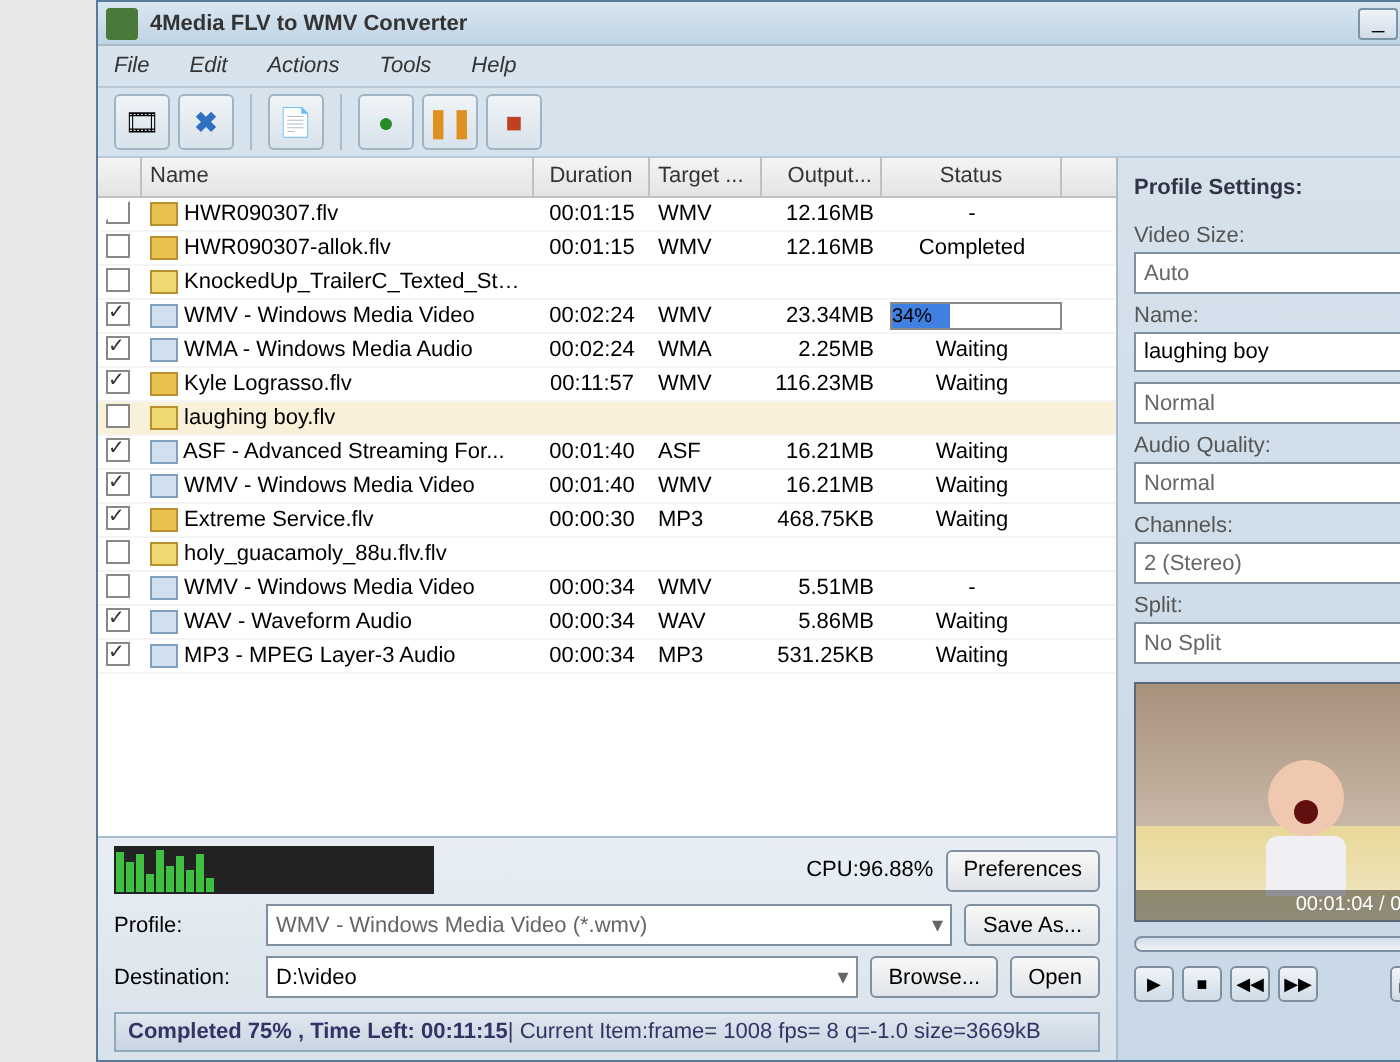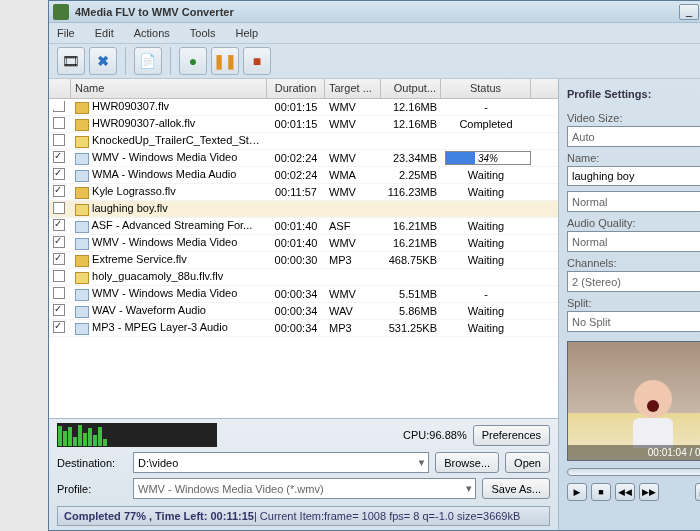--- a/index.html
+++ b/index.html
@@ -5,21 +5,21 @@
 * { box-sizing: border-box; margin: 0; padding: 0; font-family: Tahoma, Arial, sans-serif; font-size: 11px; }
 body { width: 700px; height: 531px; background: #e8e8e8; overflow: hidden; }
 .window { width: 700px; height: 531px; border: 1px solid #5a7a9a; background: linear-gradient(#d8e4ed, #c8d8e6); display: flex; flex-direction: column; margin-left: 48px; }
 .titlebar { height: 22px; background: linear-gradient(#d8e6f0, #c0d4e4); display: flex; align-items: center; padding: 0 4px; border-bottom: 1px solid #a8bccc; }
 .titlebar .icon { width: 16px; height: 16px; background: #4a7a3a; margin-right: 6px; border-radius: 2px; }
 .titlebar .title { flex: 1; color: #333; font-weight: bold; }
 .winbtns { display: flex; gap: 2px; }
 .winbtn { width: 20px; height: 16px; border: 1px solid #7a94aa; background: linear-gradient(#f0f4f8,#d0dce8); border-radius: 2px; text-align: center; line-height: 12px; cursor: pointer; }
 .winbtn.close { background: linear-gradient(#f08060,#d04020); color: #fff; }
 .menubar { height: 20px; display: flex; align-items: center; padding: 0 8px; gap: 20px; color: #333; }
-.menubar span { cursor: pointer; }
+.menubar span { cursor: pointer; font-style: italic; }
 .toolbar { height: 36px; display: flex; align-items: center; padding: 0 8px; gap: 4px; border-top: 1px solid #b8c8d4; border-bottom: 1px solid #b8c8d4; }
 .tbtn { width: 28px; height: 28px; border: 1px solid #a0b4c4; border-radius: 3px; background: linear-gradient(#f0f4f8,#d8e2ea); display: flex; align-items: center; justify-content: center; cursor: pointer; font-size: 14px; }
 .tsep { width: 1px; height: 28px; background: #a8bccc; margin: 0 4px; }
 .main { flex: 1; display: flex; min-height: 0; }
 .leftpane { width: 591px; display: flex; flex-direction: column; background: #fff; border-right: 1px solid #a8bccc; }
 .listhead { height: 20px; display: flex; background: linear-gradient(#f4f4f4,#e4e4e4); border-bottom: 1px solid #c0c0c0; }
 .listhead .col { border-right: 1px solid #c0c0c0; padding: 3px 4px; color: #333; overflow: hidden; white-space: nowrap; }
 .col-chk { width: 22px; }
 .col-name { width: 196px; }
 .col-dur { width: 58px; text-align: center; }
@@ -32,21 +32,21 @@
 .row .cell { padding: 0 4px; overflow: hidden; white-space: nowrap; text-overflow: ellipsis; }
 .chk { width: 12px; height: 12px; border: 1px solid #888; background: #fff; display: inline-block; position: relative; }
 .chk.on::after { content: "✓"; position: absolute; top: -2px; left: 0; font-size: 10px; color: #333; }
 .ficon { width: 14px; height: 12px; display: inline-block; background: #e8c050; border: 1px solid #b89030; vertical-align: middle; }
 .ficon.fold { background: #f0d870; }
 .ficon.child { background: #d0e0f0; border-color: #80a0c0; }
 .indent1 { padding-left: 18px; }
 .indent2 { padding-left: 36px; }
 .progress { position: relative; width: 86px; height: 14px; border: 1px solid #888; }
 .progress .bar { position: absolute; left: 0; top: 0; bottom: 0; background: #4080e0; }
-.progress .txt { position: absolute; inset: 0; text-align: center; line-height: 14px; font-size: 10px; font-style: italic; }
+.progress .txt { position: absolute; inset: 0; text-align: left; line-height: 14px; font-size: 10px; }
 .bottom { padding: 4px 8px; display: flex; flex-direction: column; gap: 5px; border-top: 1px solid #a8bccc; background: linear-gradient(#e8eef4,#d8e2ea); }
 .bottrow { display: flex; align-items: center; gap: 6px; }
 .wave { width: 160px; height: 24px; background: #222; display: flex; align-items: flex-end; gap: 1px; padding: 1px; }
 .wave span { width: 4px; background: #40c040; }
 .btn { height: 21px; padding: 0 8px; border: 1px solid #8090a0; border-radius: 3px; background: linear-gradient(#f8f8f8,#e0e4e8); cursor: pointer; }
 .combo { height: 21px; border: 1px solid #8090a0; background: #fff; padding: 0 18px 0 4px; position: relative; display: flex; align-items: center; color: #666; }
 .combo.white input { border:none; width:100%; outline:none; font-size:11px; }
 .combo::after { content: "▾"; position: absolute; right: 4px; color: #666; }
 .combo.wide { flex: 1; }
 .status { height: 20px; background: linear-gradient(#e0e8f0,#c8d4e0); border: 1px solid #90a8bc; display: flex; align-items: center; padding: 0 6px; font-size: 10px; color: #336; margin-top: 2px; }
@@ -243,36 +243,36 @@
               <span style="height:80%"></span>
               <span style="height:50%"></span>
               <span style="height:88%"></span>
               <span style="height:30%"></span>
           </div>
           <div style="flex:1"></div>
           <span>CPU:96.88%</span>
           <button class="btn">Preferences</button>
         </div>
         <div class="bottrow">
+          <span style="width:70px">Profile:</span>
+          <div class="combo wide">
+              <span>WMV - Windows Media Video (*.wmv)</span>
+            </div>
+          <button class="btn">Save As...</button>
+        </div>
+        <div class="bottrow">
           <span style="width:70px">Destination:</span>
           <div class="combo wide white">
               <input value="D:\video" style="">
             </div>
           <button class="btn">Browse...</button>
           <button class="btn">Open</button>
         </div>
-        <div class="bottrow">
-          <span style="width:70px">Profile:</span>
-          <div class="combo wide">
-              <span>WMV - Windows Media Video (*.wmv)</span>
-            </div>
-          <button class="btn">Save As...</button>
-        </div>
         <div class="status">
-          <b>Completed 77% , Time Left: 00:11:15</b>
+          <b>Completed 75% , Time Left: 00:11:15</b>
             <span> | Current Item:frame= 1008 fps=  8 q=-1.0 size=3669kB</span>
         </div>
       </div>
     </div>
 
     <div class="rightpane">
       <div class="rphead">
         <span style="font-weight:bold;color:#334">Profile Settings:</span>
         <div class="gear">⚙</div>
       </div>

